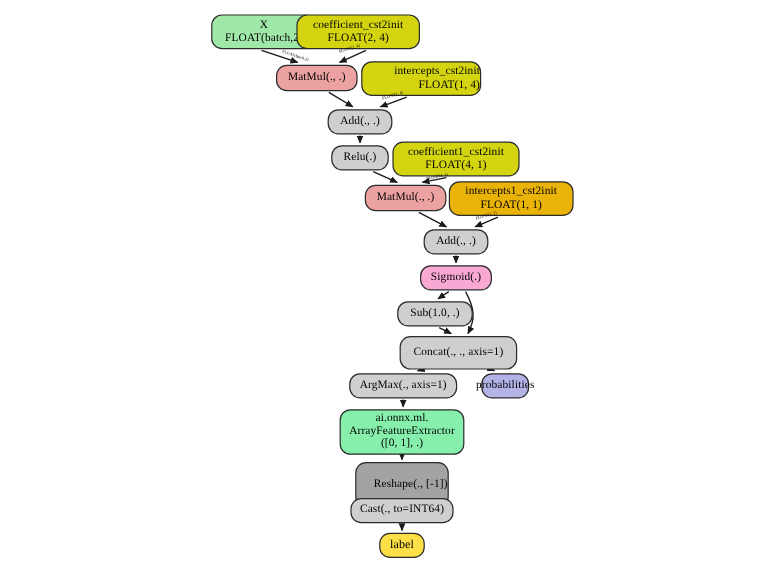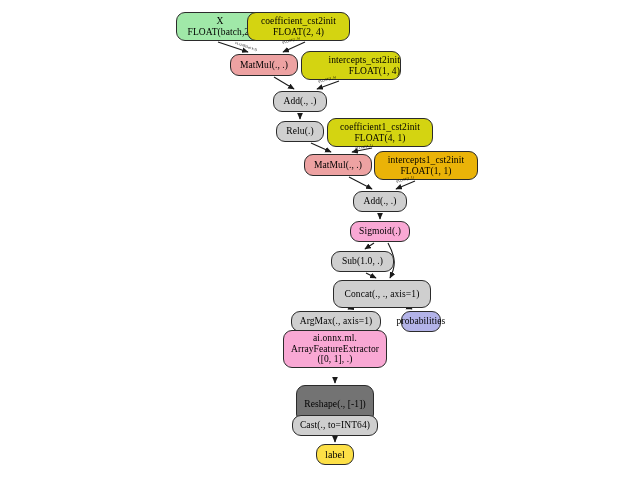--- a/index.html
+++ b/index.html
@@ -94,22 +94,22 @@
       <div class="node" style="left: 276px; top: 121px; width: 48px; height: 21px; background: rgb(207, 207, 207); font-size: 9.5px; border-color: rgb(43, 43, 43);"><span class="line">Relu(.)</span></div>
       <div class="node" style="left: 327px; top: 118px; width: 106px; height: 29px; background: rgb(212, 212, 17); font-size: 9.5px; border-color: rgb(43, 43, 43);"><span class="line">coefficient1_cst2init</span><span class="line">FLOAT(4, 1)</span></div>
       <div class="node" style="left: 304px; top: 154px; width: 68px; height: 22px; background: rgb(237, 162, 162); font-size: 9.5px; border-color: rgb(43, 43, 43);"><span class="line">MatMul(., .)</span></div>
       <div class="node" style="left: 374px; top: 151px; width: 104px; height: 29px; background: #eab308; font-size: 9.5px; border-color: rgb(43, 43, 43);"><span class="line">intercepts1_cst2init</span><span class="line">FLOAT(1, 1)</span></div>
       <div class="node" style="left: 353px; top: 191px; width: 54px; height: 21px; background: rgb(207, 207, 207); font-size: 9.5px; border-color: rgb(43, 43, 43);"><span class="line">Add(., .)</span></div>
       <div class="node" style="left: 350px; top: 221px; width: 60px; height: 21px; background: #f9a8d4; font-size: 9.5px; border-color: rgb(43, 43, 43);"><span class="line">Sigmoid(.)</span></div>
       <div class="node" style="left: 331px; top: 251px; width: 63px; height: 21px; background: rgb(207, 207, 207); font-size: 9.5px; border-color: rgb(43, 43, 43);"><span class="line">Sub(1.0, .)</span></div>
       <div class="node" style="left: 333px; top: 280px; width: 98px; height: 28px; background: rgb(207, 207, 207); font-size: 9.5px; border-color: rgb(43, 43, 43);"><span class="line">Concat(., ., axis=1)</span></div>
       <div class="node" style="left: 291px; top: 311px; width: 90px; height: 21px; background: rgb(207, 207, 207); font-size: 9.5px; border-color: rgb(43, 43, 43);"><span class="line">ArgMax(., axis=1)</span></div>
       <div class="node" style="left: 385px; top: 311px; width: 40px; height: 21px; background: rgb(179, 179, 232); font-size: 9.5px; border-color: rgb(43, 43, 43); margin-left: 16px;"><span class="line">probabilities</span></div>
-      <div class="node" style="left: 283px; top: 330px; width: 104px; height: 38px; background: #f9a8d4; font-size: 9.5px; border-color: rgb(43, 43, 43);"><span class="line">ai.onnx.ml.</span><span class="line">ArrayFeatureExtractor</span><span class="line">([0, 1], .)</span></div>
-      <div class="node" style="left: 296px; top: 385px; width: 78px; height: 38px; background: #737373; font-size: 9.5px; border-color: rgb(43, 43, 43);"><span class="line">Reshape(., [-1])</span></div>
+      <div class="node" style="left: 283px; top: 341px; width: 104px; height: 38px; background: #86efac; font-size: 9.5px; border-color: rgb(43, 43, 43);"><span class="line">ai.onnx.ml.</span><span class="line">ArrayFeatureExtractor</span><span class="line">([0, 1], .)</span></div>
+      <div class="node" style="left: 296px; top: 385px; width: 78px; height: 38px; background: #a3a3a3; font-size: 9.5px; border-color: rgb(43, 43, 43); align-items: flex-end;"><span class="line">Reshape(., [-1])</span></div>
       <div class="node" style="left: 292px; top: 415px; width: 86px; height: 21px; background: rgb(207, 207, 207); font-size: 9.5px; border-color: rgb(43, 43, 43);"><span class="line">Cast(., to=INT64)</span></div>
       <div class="node" style="left: 316px; top: 444px; width: 38px; height: 21px; background: #fde047; font-size: 10px; border-color: rgb(43, 43, 43);"><span class="line">label</span></div>
     </div>
   <div id="edge-label-layer">
       <div class="edge-label" style="left: 236px; top: 41px; font-size: 3.4px; transform: rotate(18deg);">FLOAT(batch,2)</div>
       <div class="edge-label" style="left: 282px; top: 41px; font-size: 3.4px; transform: rotate(-16deg);">FLOAT(2, 4)</div>
       <div class="edge-label" style="left: 318px; top: 80px; font-size: 3.4px; transform: rotate(-16deg);">FLOAT(1, 4)</div>
       <div class="edge-label" style="left: 355px; top: 147px; font-size: 3.4px; transform: rotate(-12deg);">FLOAT(4, 1)</div>
       <div class="edge-label" style="left: 396px; top: 180px; font-size: 3.4px; transform: rotate(-16deg);">FLOAT(1, 1)</div>
     </div>

